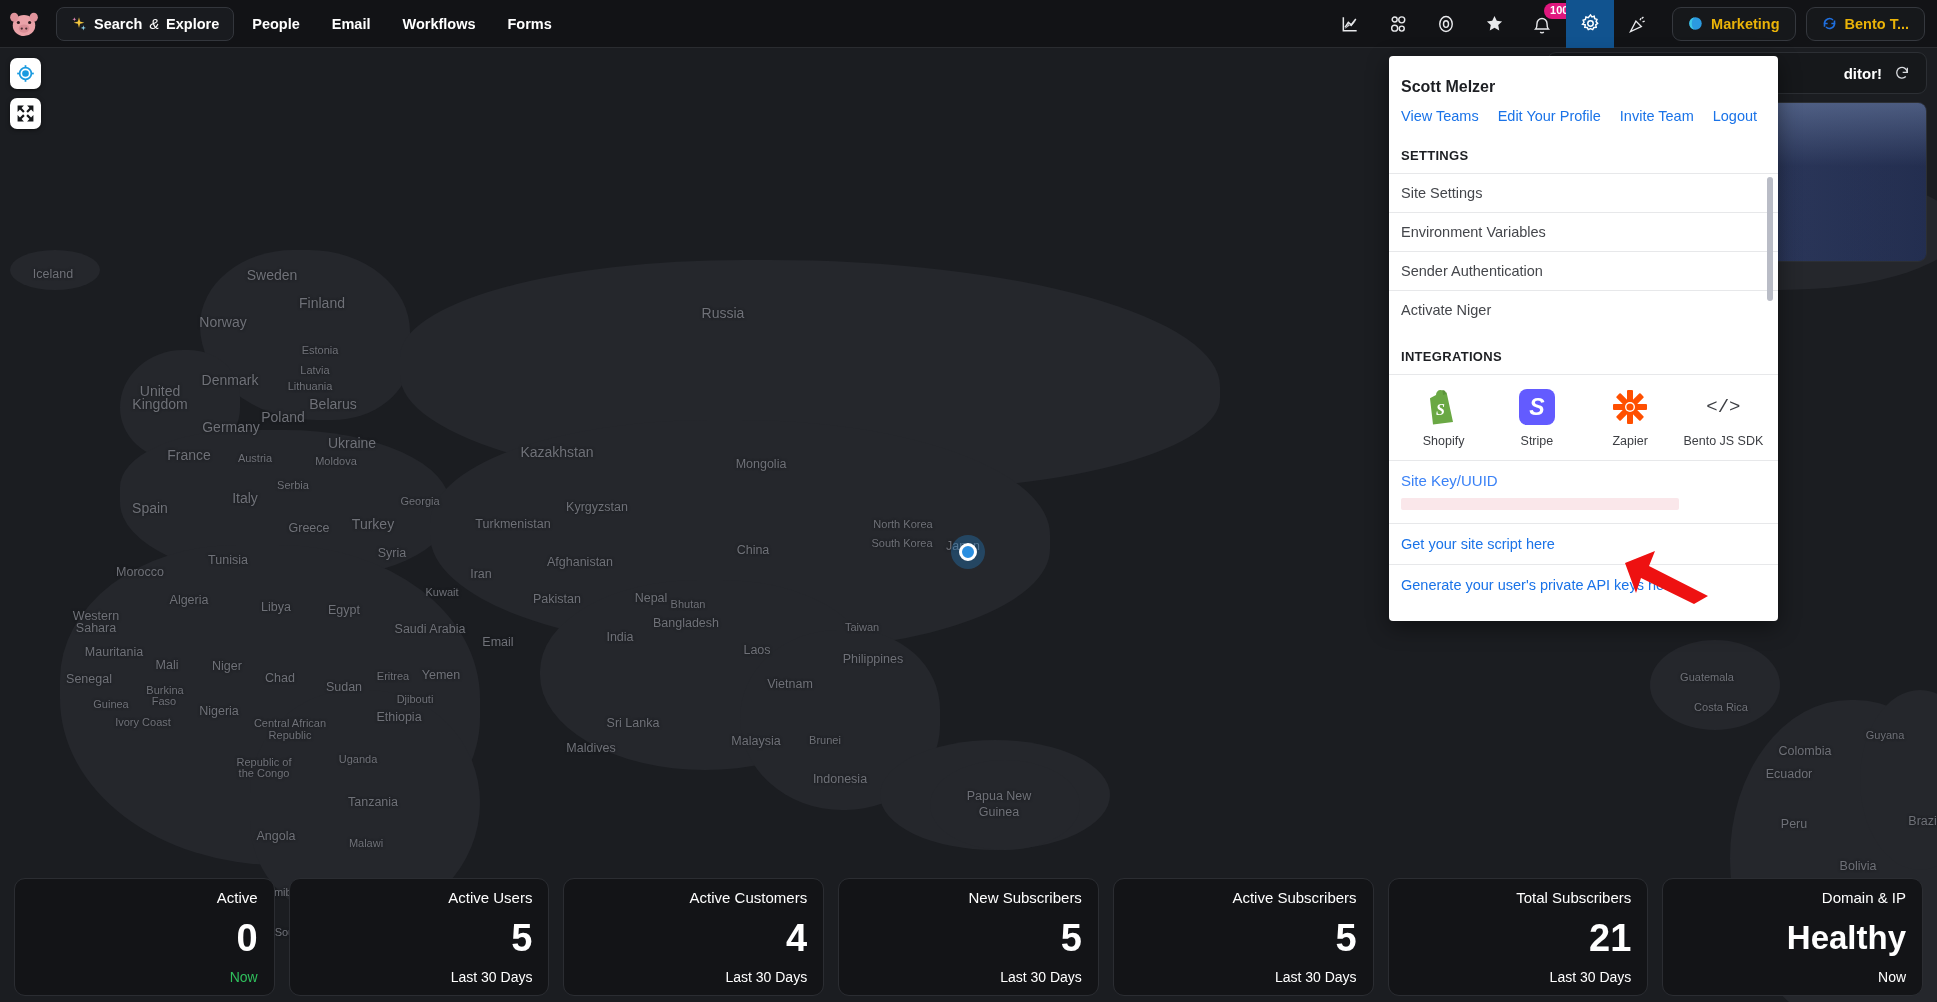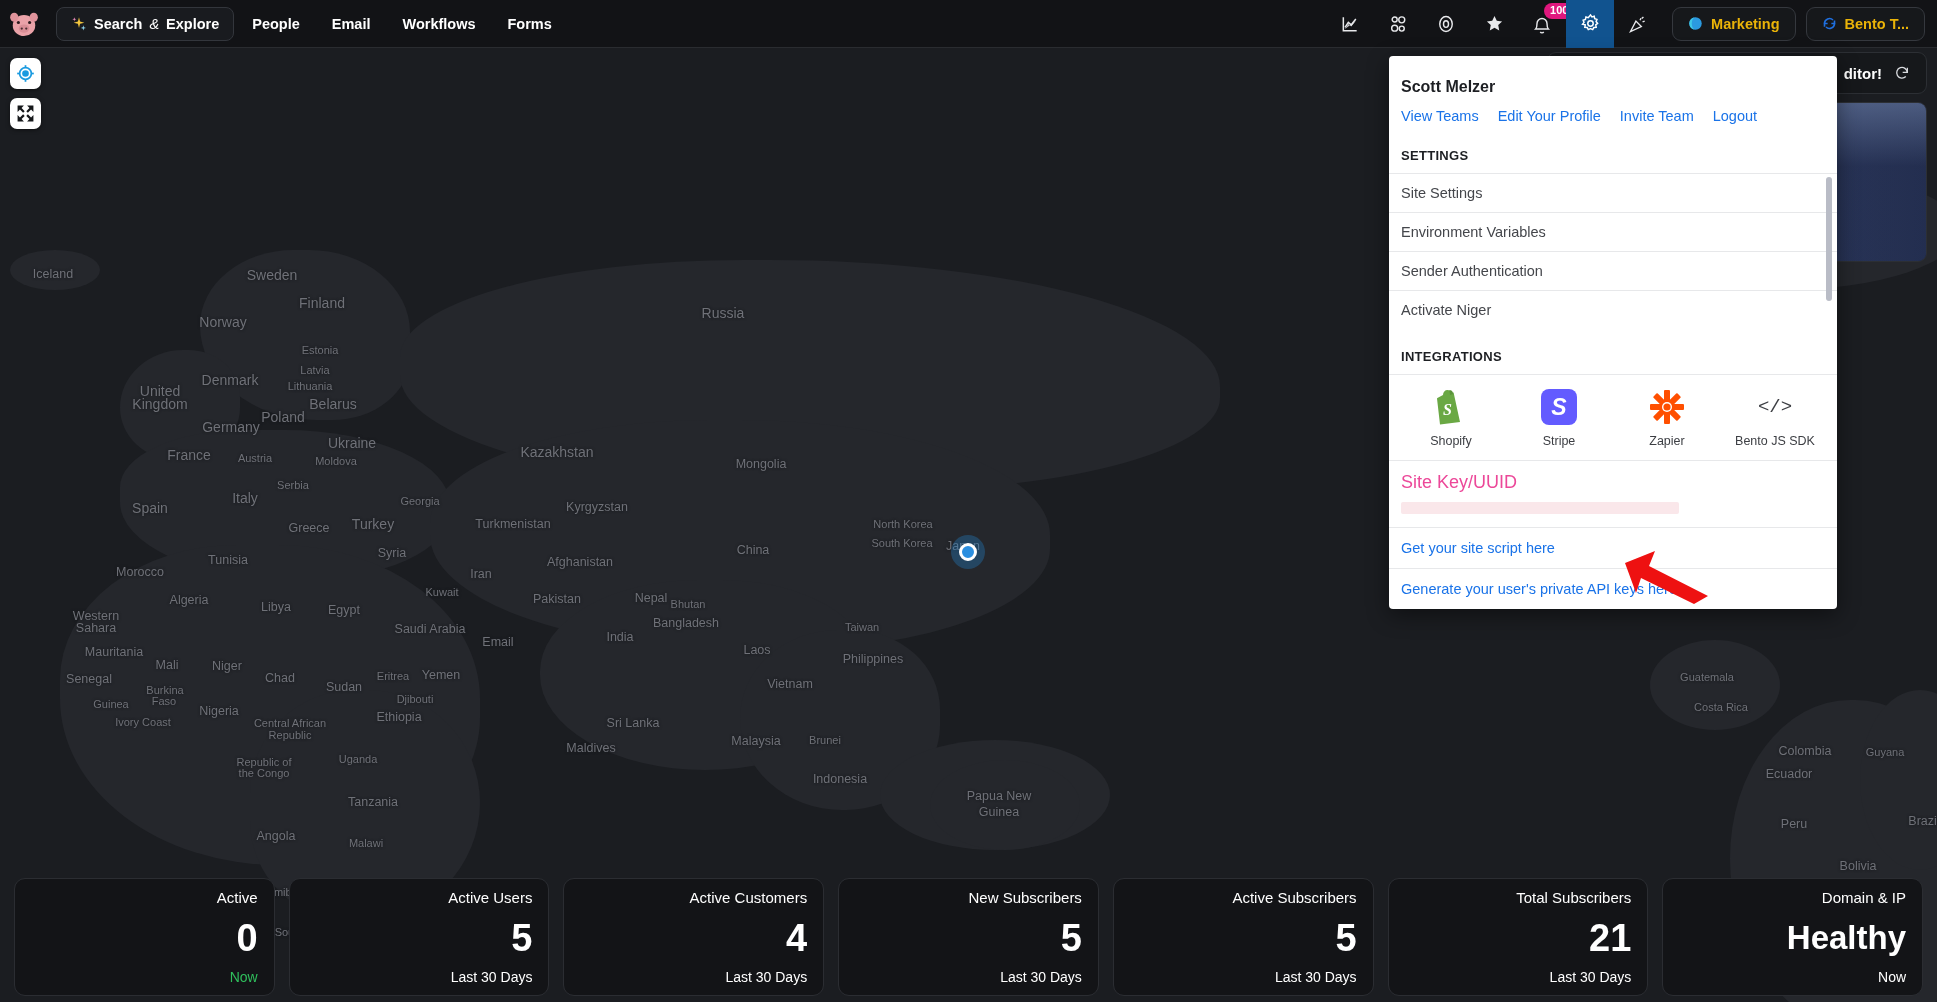--- a/index.html
+++ b/index.html
@@ -145,27 +145,27 @@
     position: absolute; left: 46px; bottom: 47px;
     width: 130px; height: 12px; background: #23252a; border-radius: 2px;
     display: flex; align-items: center; gap: 4px; padding: 0 4px;
   }
   .preview-bar .pb-chunk { height: 6px; background: #55585f; border-radius: 1px; }
   .preview-bar .pb-blue { height: 8px; background: #2f6fd8; border-radius: 2px; width: 32px; margin-left: auto; }
 
   
   #settings-dropdown {
     position: absolute;
-    left: 1389px; top: 56px; width: 448px;
+    left: 1389px; top: 56px; width: 389px;
     background: #ffffff;
     border-radius: 4px;
     box-shadow: 0 6px 22px rgba(0,0,0,.45);
     z-index: 60;
     font-family: "Liberation Sans", sans-serif;
-    padding-bottom: 0;
+    padding-bottom: 16px;
     overflow: hidden;
   }
   #dd-user-name {
     font-size: 16px; font-weight: bold; color: #1d1f23;
     padding: 22px 12px 0 12px;
   }
   #dd-quicklinks {
     display: flex; gap: 19px;
     padding: 12px 12px 18px 12px;
   }
@@ -214,21 +214,21 @@
     display: flex; align-items: center; justify-content: center;
     font-size: 23px; font-weight: bold; font-style: italic;
   }
   .sdk-glyph { font-size: 19px; color: #3c3e43; font-family: "Liberation Mono", monospace; }
 
   
   #dd-sitekey {
     border-top: 1px solid #e7e8ea;
     padding: 11px 12px 13px 12px;
   }
-  #dd-sitekey-label { font-size: 18px; color: #ec4899; }
+  #dd-sitekey-label { font-size: 15px; color: #3b82f6; }
   #dd-sitekey-value {
     margin-top: 9px; height: 12px; border-radius: 2px;
     background: #fae7ea;
     width: 278px;
     color: transparent; font-size: 10px; overflow: hidden;
   }
   .dd-link-row {
     border-top: 1px solid #e7e8ea;
     padding: 12px;
     font-size: 14.5px; color: #1a73e8; cursor: pointer;
@@ -365,21 +365,21 @@
       <div class="map-label sz-m" style="left: 873px; top: 659px;">Philippines</div>
       <div class="map-label sz-m" style="left: 633px; top: 723px;">Sri Lanka</div>
       <div class="map-label sz-m" style="left: 756px; top: 741px;">Malaysia</div>
       <div class="map-label sz-s" style="left: 825px; top: 740px;">Brunei</div>
       <div class="map-label sz-m" style="left: 591px; top: 748px;">Maldives</div>
       <div class="map-label sz-m" style="left: 840px; top: 779px;">Indonesia</div>
       <div class="map-label sz-m" style="left: 999px; top: 796px;">Papua New</div>
       <div class="map-label sz-m" style="left: 999px; top: 812px;">Guinea</div>
       <div class="map-label sz-s" style="left: 1707px; top: 677px;">Guatemala</div>
       <div class="map-label sz-s" style="left: 1721px; top: 707px;">Costa Rica</div>
-      <div class="map-label sz-s" style="left: 1885px; top: 735px; margin-top: 17px;">Guyana</div>
+      <div class="map-label sz-s" style="left: 1885px; top: 735px;">Guyana</div>
       <div class="map-label sz-m" style="left: 1805px; top: 751px;">Colombia</div>
       <div class="map-label sz-m" style="left: 1789px; top: 774px;">Ecuador</div>
       <div class="map-label sz-m" style="left: 1794px; top: 824px;">Peru</div>
       <div class="map-label sz-m" style="left: 1924px; top: 821px;">Brazil</div>
       <div class="map-label sz-m" style="left: 1858px; top: 866px;">Bolivia</div>
       <div class="map-label sz-s" style="left: 1881px; top: 982px;">Argentina</div>
       <div class="map-label sz-s" style="left: 280px; top: 892px;">Namibia</div>
       <div class="map-label sz-s" style="left: 289px; top: 932px;">South</div>
     </div>
 

